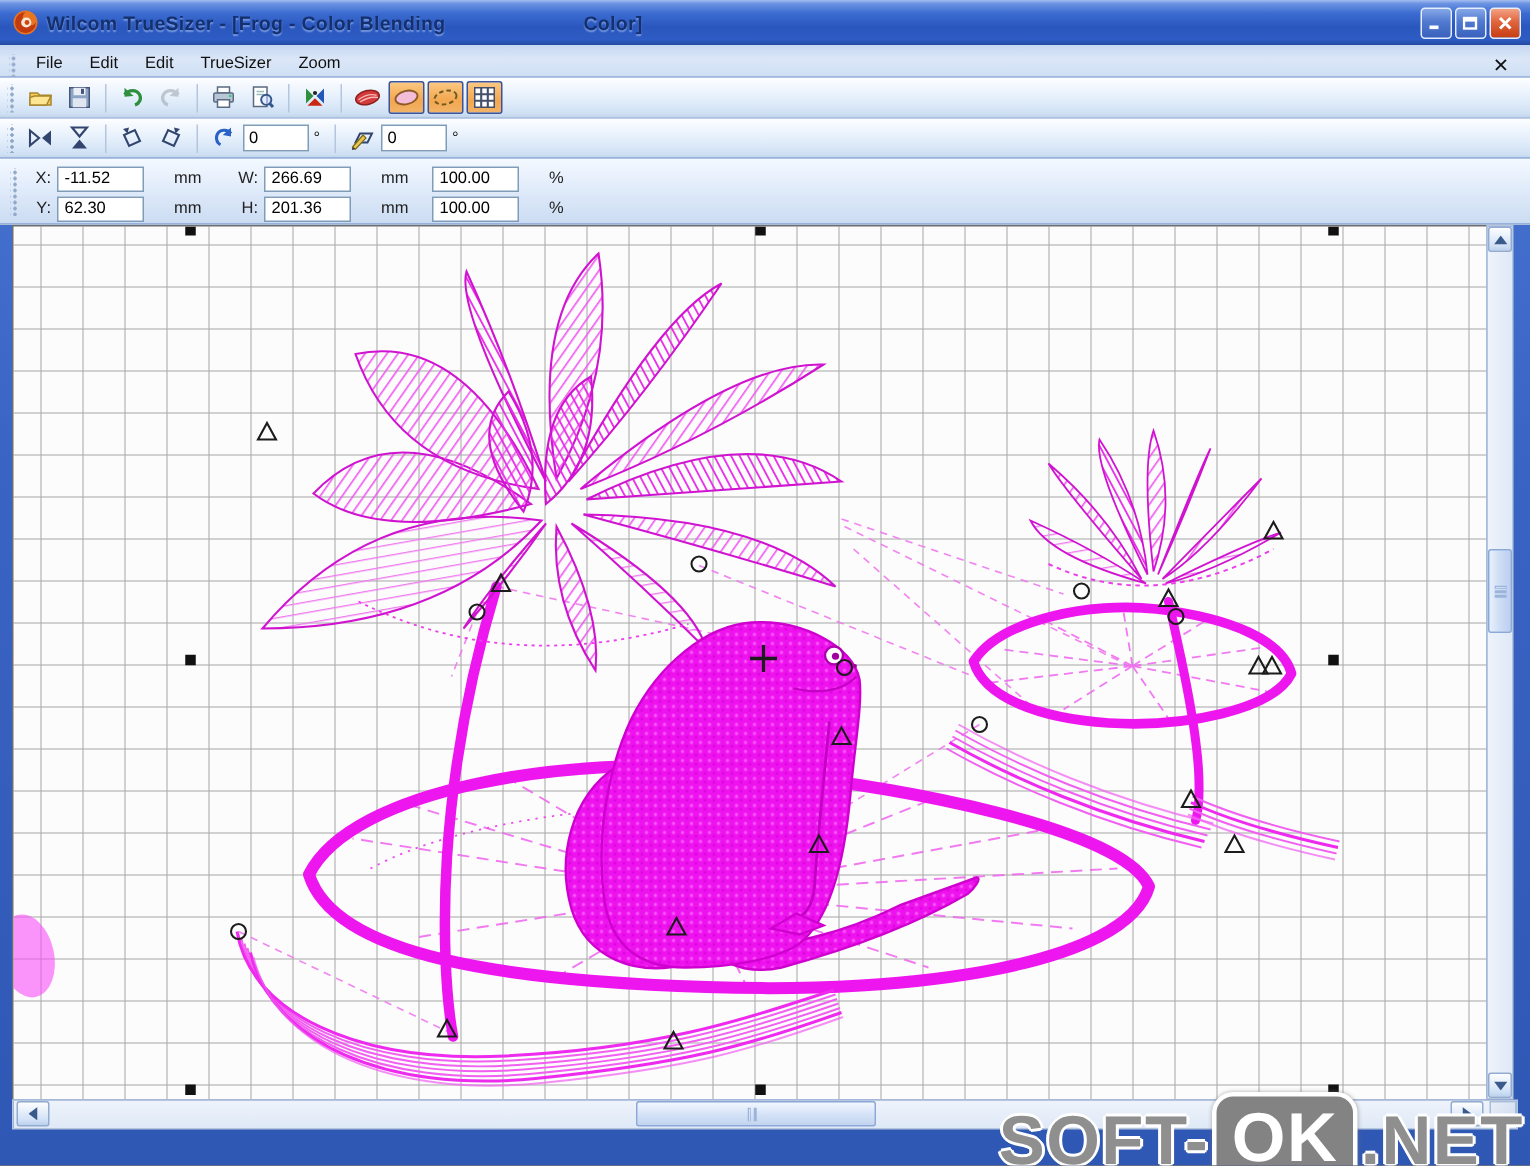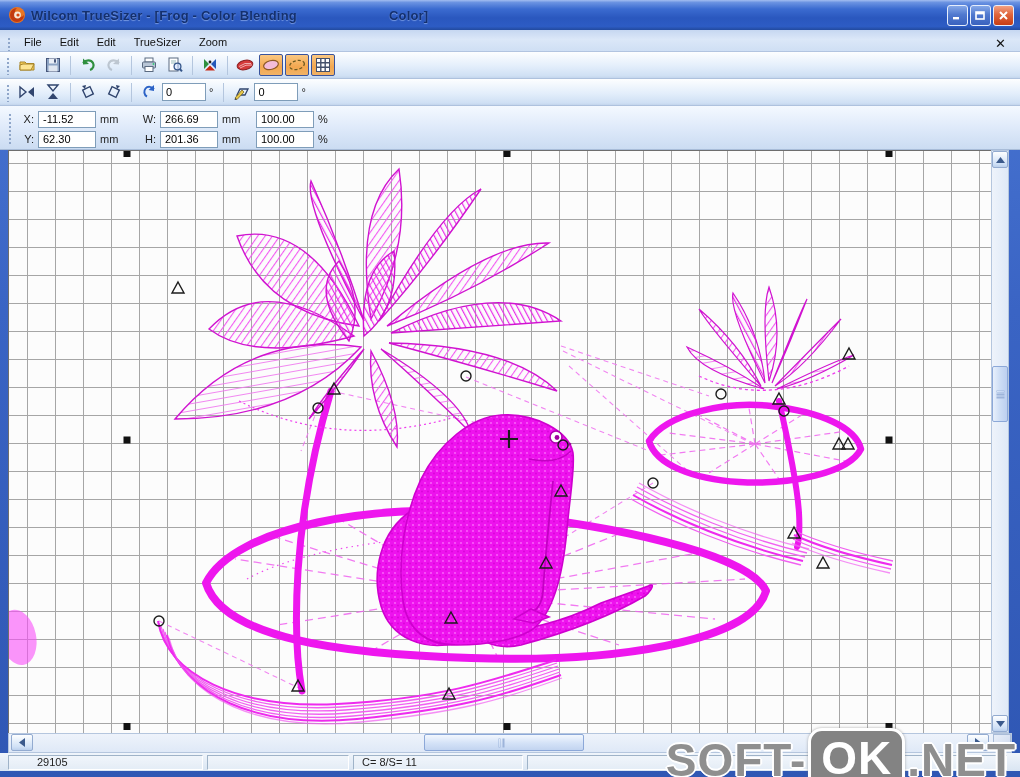--- a/index.html
+++ b/index.html
@@ -51,21 +51,21 @@
   
   .propbar{position:absolute;left:0;top:106px;width:1020px;height:44px;
     background:linear-gradient(180deg,#f4f9ff 0%,#dfeafa 50%,#cbdcf2 100%);
     border-bottom:1px solid #a8bcd8;}
   .prop-grip{position:absolute;left:5px;top:6px;height:32px;}
   .prow{position:absolute;left:16px;display:flex;align-items:center;height:20px;}
   .prow.r1{top:3px;} .prow.r2{top:23px;}
   .plabel{font-size:11px;color:#222;width:18px;text-align:right;margin-right:4px;}
   .pinput{width:58px;height:17px;border:1px solid #7f9db9;font-size:11px;padding:1px 4px;background:#fff;
     font-family:Liberation Sans, sans-serif;}
-  .punit{font-size:11px;color:#222;margin:0 10px 0 4px;width:24px;}
+  .punit{font-size:11px;color:#222;margin:0 10px 0 20px;width:24px;}
 
   
   .workspace{position:absolute;left:8px;top:150px;width:1001px;height:583px;}
   .canvas{position:absolute;left:0;top:0;width:983px;height:583px;overflow:hidden;
     background-color:#fcfcfc;border-top:1px solid #6e6e6e;border-left:1px solid #6e6e6e;
     background-image:linear-gradient(to right,var(--grid) 1px,rgba(0,0,0,0) 1px),
                      linear-gradient(to bottom,var(--grid) 1px,rgba(0,0,0,0) 1px);
     background-size:28px 28px;background-position:18px 12px;}
   .design{position:absolute;left:0;top:0;}
 
@@ -507,27 +507,20 @@
     </div>
     <div class="hthumb"></div>
     <div class="hbtn" style="left:958px;">
       <svg width="6" height="9" viewBox="0 0 6 9">
           <path d="M6,4.5 L0,0 V9 Z" fill="#3b5a8c"></path>
         </svg>
     </div>
     <div class="scorner"></div>
   </div>
 
-  <div class="statusbar">
-    <div class="scell s1">29105</div>
-    <div class="scell s2"></div>
-    <div class="scell s3">C= 8/S= 11</div>
-    <div class="scell s4"></div>
-    <div class="scell s5">Zoom:1.0</div>
-  </div>
 
   <div class="watermark">
     <span>SOFT-</span>
       <span class="wm-ok">OK</span>
       <span>.NET</span>
   </div>
 
 </div>
 
 </body></html>

